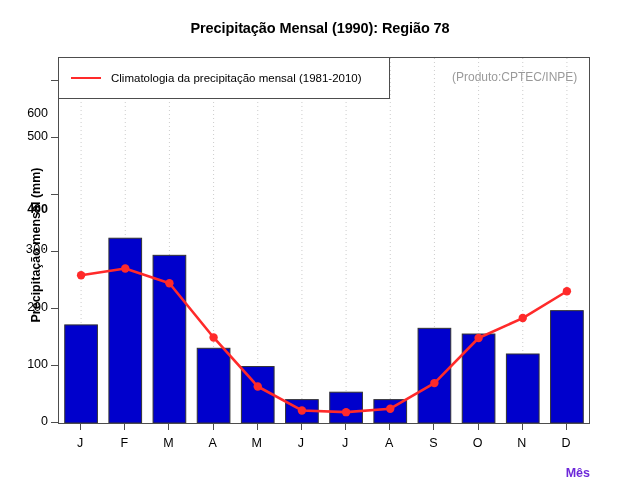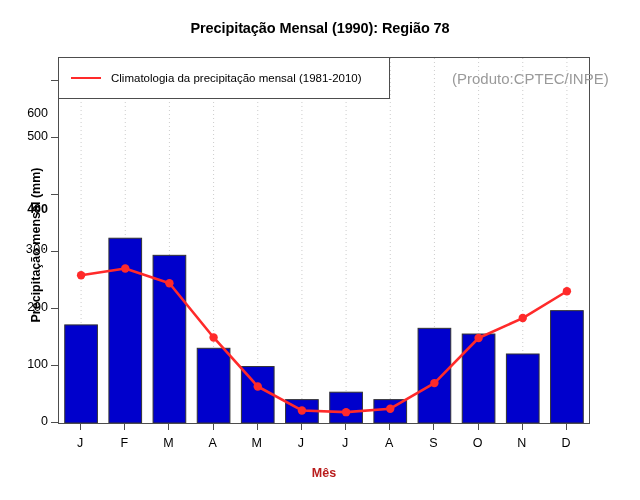--- a/index.html
+++ b/index.html
@@ -68,21 +68,21 @@
   }
   #legend-label {
     font-size: 11.5px;
     color: #000000;
     white-space: nowrap;
   }
   #produto-annotation {
     position: absolute;
     left: 452px;
     top: 70px;
-    font-size: 15px;
+    font-size: 12px;
     color: #9a9a9a;
     z-index: 6;
     white-space: nowrap;
     text-align: center;
   }
   #y-axis-title {
     position: absolute;
     left: -104px;
     top: 238px;
     width: 280px;
@@ -90,24 +90,24 @@
     font-size: 12.5px;
     font-weight: bold;
     color: #000000;
     transform: rotate(-90deg);
   }
   #x-axis-title {
     position: absolute;
     left: 58px;
     top: 466px;
     width: 532px;
-    text-align: center;
+    text-align: right;
     font-size: 12.5px;
     font-weight: bold;
-    color: #b91c1c;
+    color: #6d28d9;
   }
   .y-tick-label {
     position: absolute;
     right: 0;
     width: 40px;
     text-align: right;
     font-size: 12.5px;
     color: #000000;
     transform: translateY(-8px);
   }

